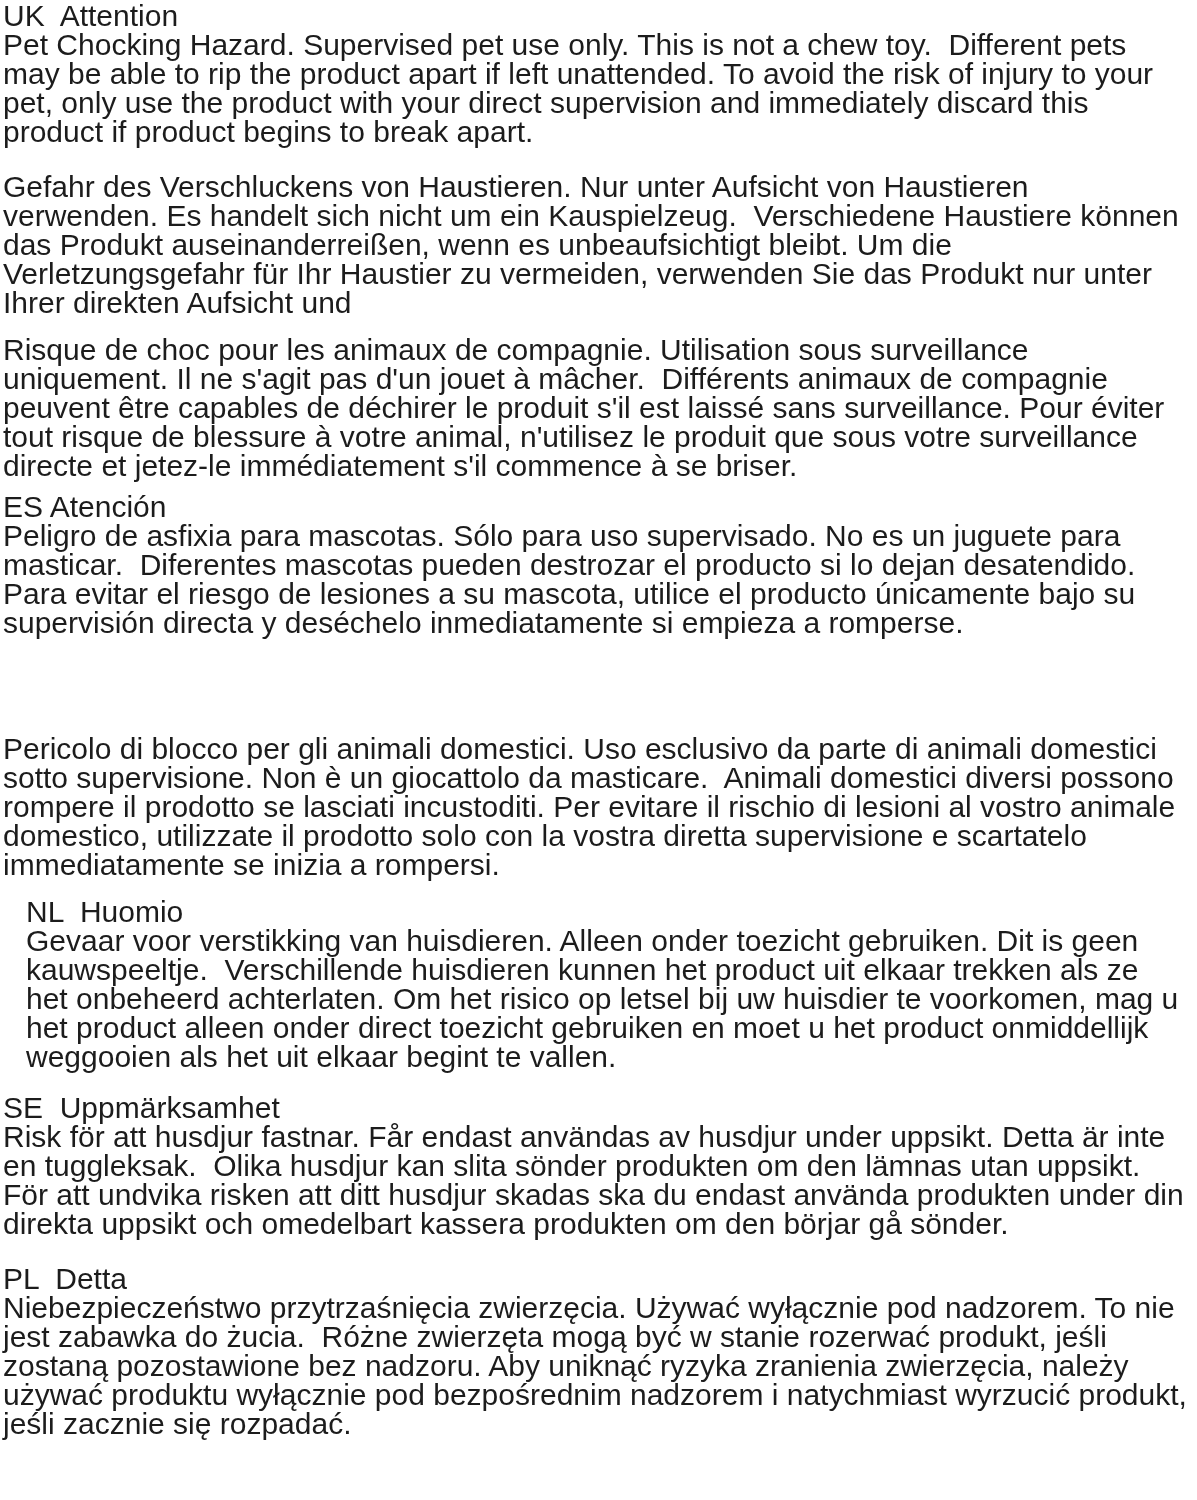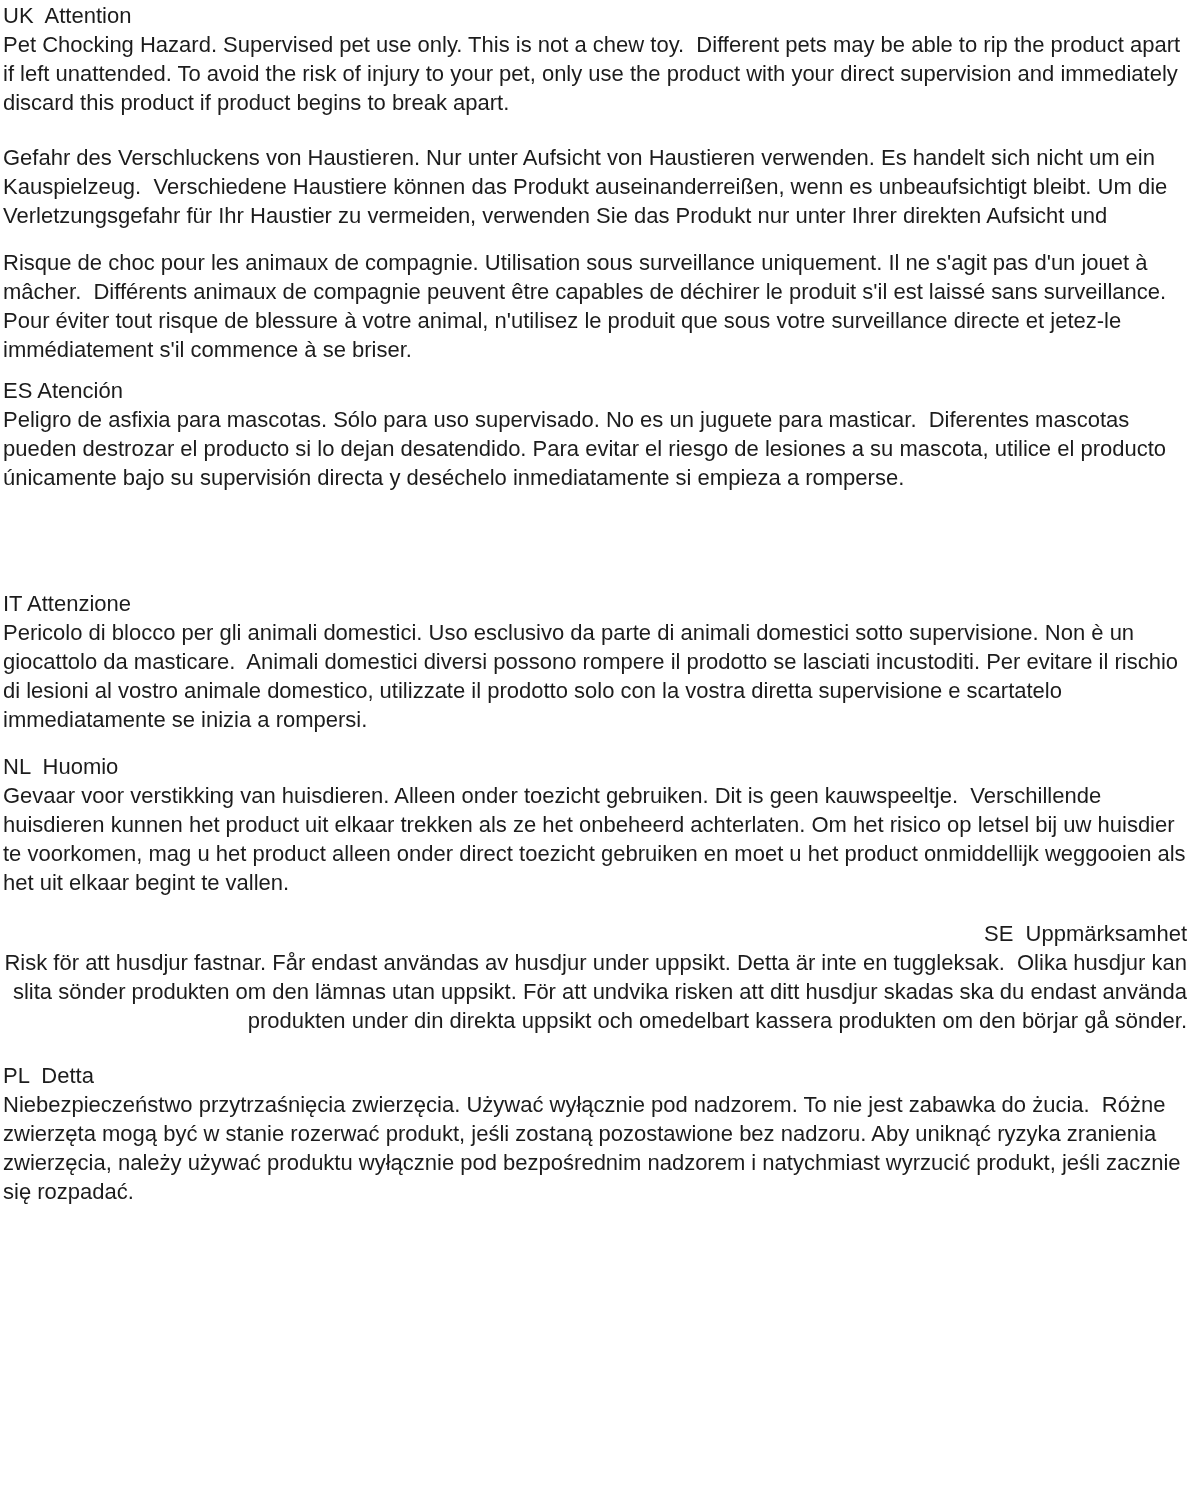--- a/index.html
+++ b/index.html
@@ -7,40 +7,40 @@
     padding: 0;
     background: #ffffff;
   }
   .page {
     width: 1197px;
     height: 1500px;
     box-sizing: border-box;
     padding: 1px 10px 0 3px;
     background: #ffffff;
     font-family: "Liberation Sans", sans-serif;
-    font-size: 22px;
+    font-size: 30px;
     line-height: 29px;
     color: #1c1c1c;
     overflow: hidden;
   }
   .section-heading,
   .section-body {
     white-space: pre-wrap;
     margin: 0;
     padding: 0;
     font-weight: 400;
   }
   
   .section-uk { margin-bottom: 26px; }
   .section-de { margin-bottom: 18px; }
   .section-fr { margin-bottom: 12px; }
   .section-es { margin-bottom: 97px; }
   .section-it { margin-bottom: 18px; }
-  .section-nl { margin-bottom: 22px; }
-  .section-se { margin-bottom: 26px; text-align: right; }
+  .section-nl { margin-bottom: 22px; margin-left: 23px; }
+  .section-se { margin-bottom: 26px; }
   .section-pl { margin-bottom: 0; }
 </style>
 </head>
 <body>
 
 <div class="page">
 
   <div class="section section-uk">
     <div class="section-heading">UK  Attention</div>
     <div class="section-body">Pet Chocking Hazard. Supervised pet use only. This is not a chew toy.  Different pets may be able to rip the product apart if left unattended. To avoid the risk of injury to your pet, only use the product with your direct supervision and immediately discard this product if product begins to break apart.</div>
@@ -53,21 +53,20 @@
   <div class="section section-fr">
     <div class="section-body">Risque de choc pour les animaux de compagnie. Utilisation sous surveillance uniquement. Il ne s'agit pas d'un jouet à mâcher.  Différents animaux de compagnie peuvent être capables de déchirer le produit s'il est laissé sans surveillance. Pour éviter tout risque de blessure à votre animal, n'utilisez le produit que sous votre surveillance directe et jetez-le immédiatement s'il commence à se briser.</div>
   </div>
 
   <div class="section section-es">
     <div class="section-heading">ES Atención</div>
     <div class="section-body">Peligro de asfixia para mascotas. Sólo para uso supervisado. No es un juguete para masticar.  Diferentes mascotas pueden destrozar el producto si lo dejan desatendido. Para evitar el riesgo de lesiones a su mascota, utilice el producto únicamente bajo su supervisión directa y deséchelo inmediatamente si empieza a romperse.</div>
   </div>
 
   <div class="section section-it">
-    <div class="section-heading">IT Attenzione</div>
     <div class="section-body">Pericolo di blocco per gli animali domestici. Uso esclusivo da parte di animali domestici sotto supervisione. Non è un giocattolo da masticare.  Animali domestici diversi possono rompere il prodotto se lasciati incustoditi. Per evitare il rischio di lesioni al vostro animale domestico, utilizzate il prodotto solo con la vostra diretta supervisione e scartatelo immediatamente se inizia a rompersi.</div>
   </div>
 
   <div class="section section-nl">
     <div class="section-heading">NL  Huomio</div>
     <div class="section-body">Gevaar voor verstikking van huisdieren. Alleen onder toezicht gebruiken. Dit is geen kauwspeeltje.  Verschillende huisdieren kunnen het product uit elkaar trekken als ze het onbeheerd achterlaten. Om het risico op letsel bij uw huisdier te voorkomen, mag u het product alleen onder direct toezicht gebruiken en moet u het product onmiddellijk weggooien als het uit elkaar begint te vallen.</div>
   </div>
 
   <div class="section section-se">
     <div class="section-heading">SE  Uppmärksamhet</div>

